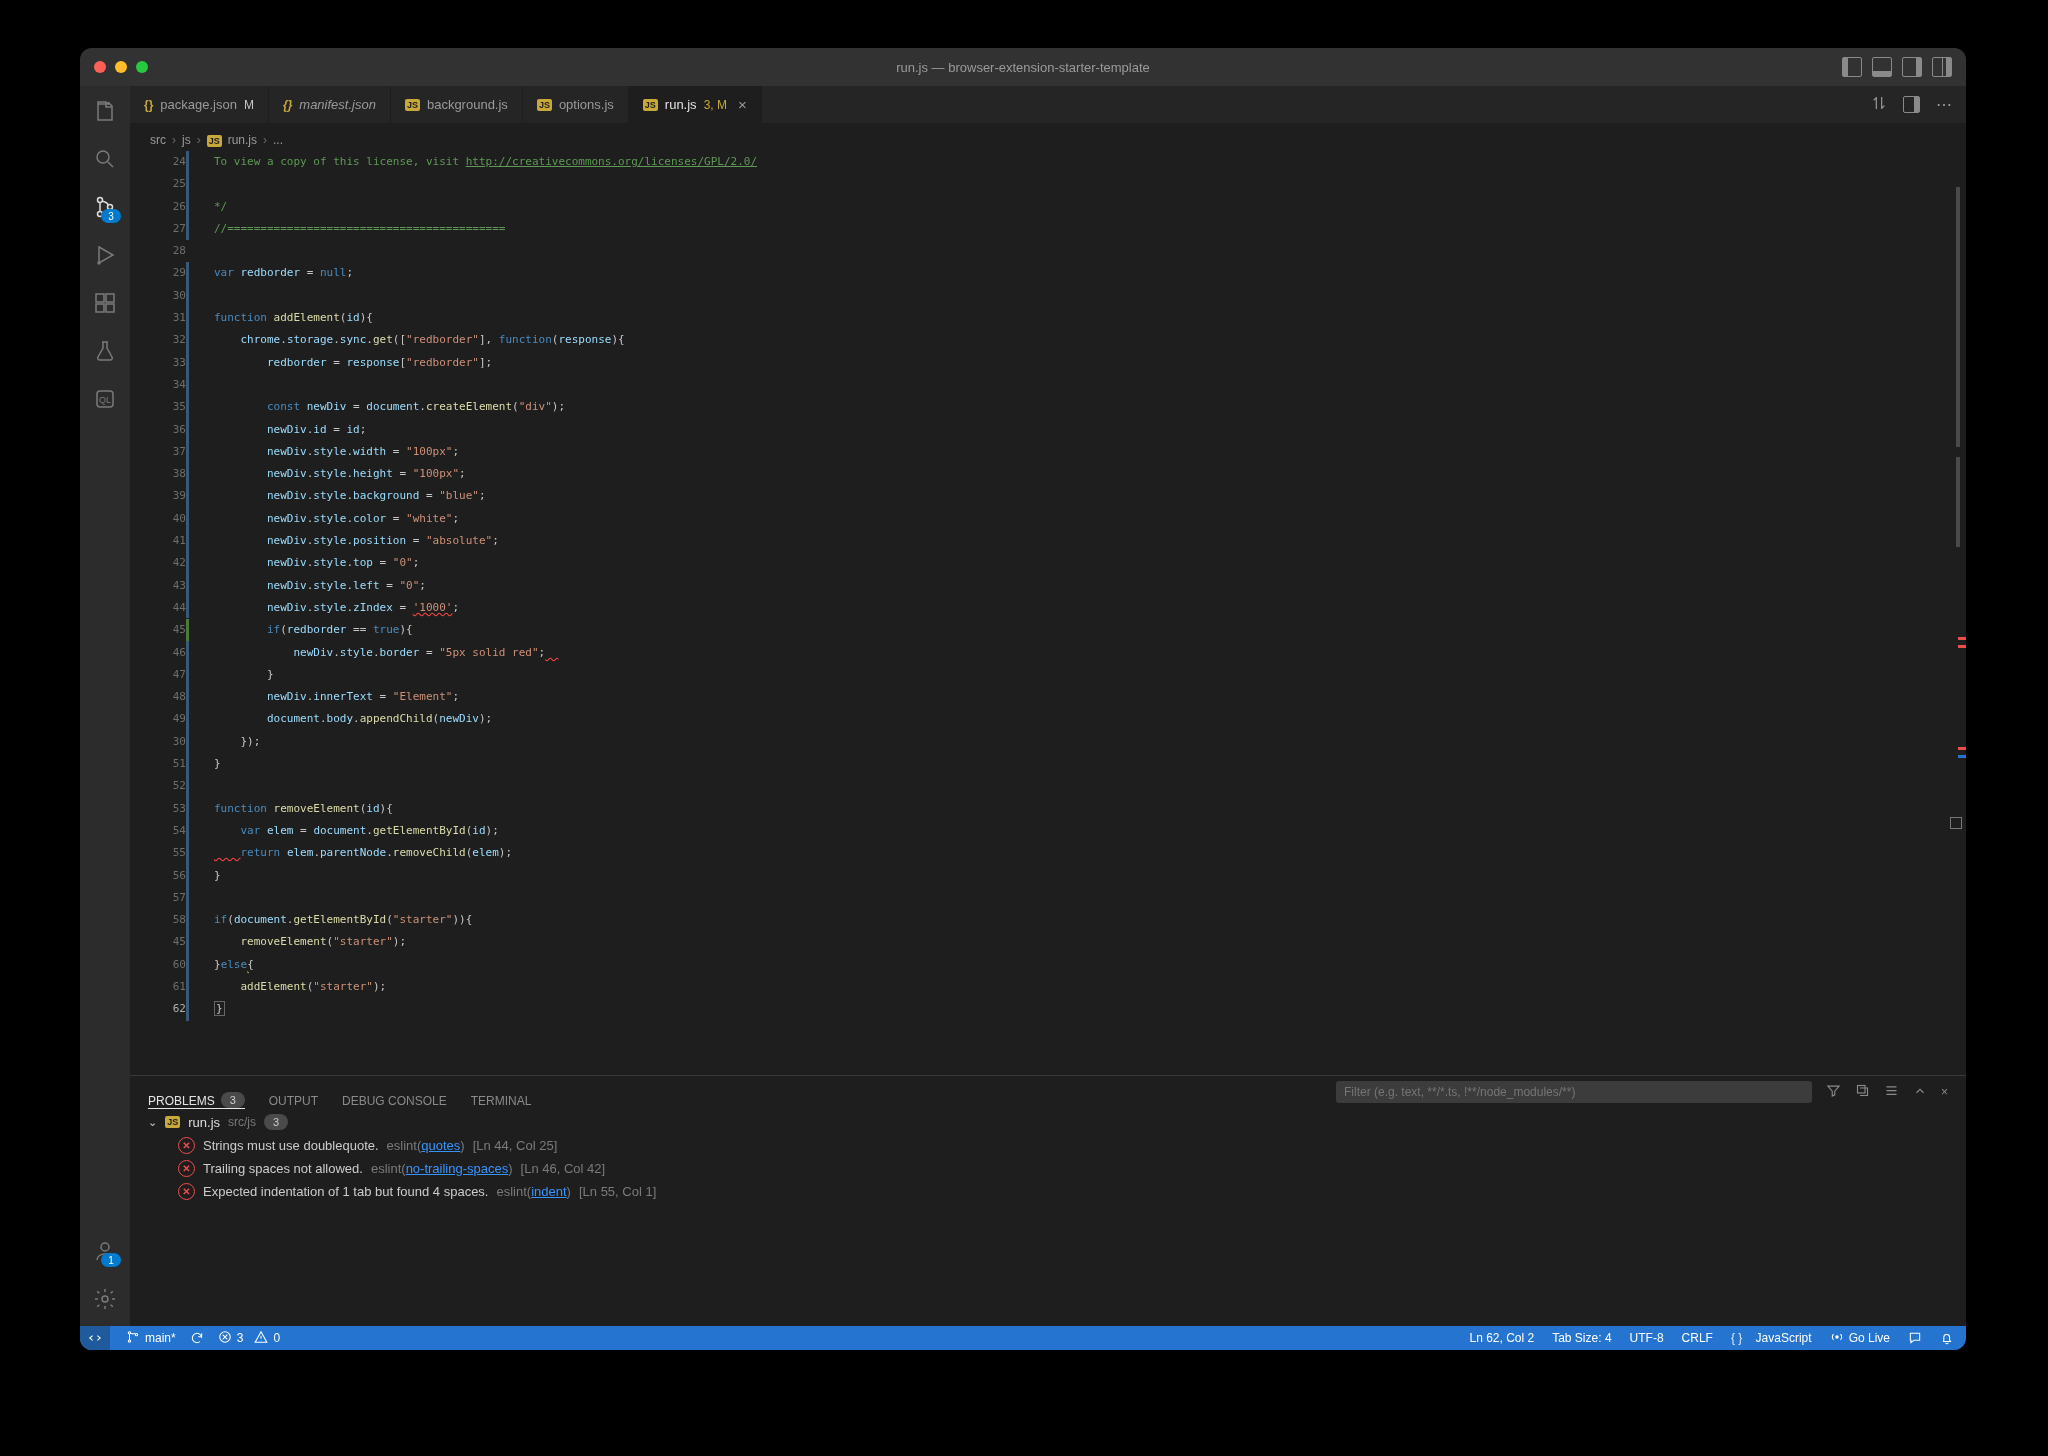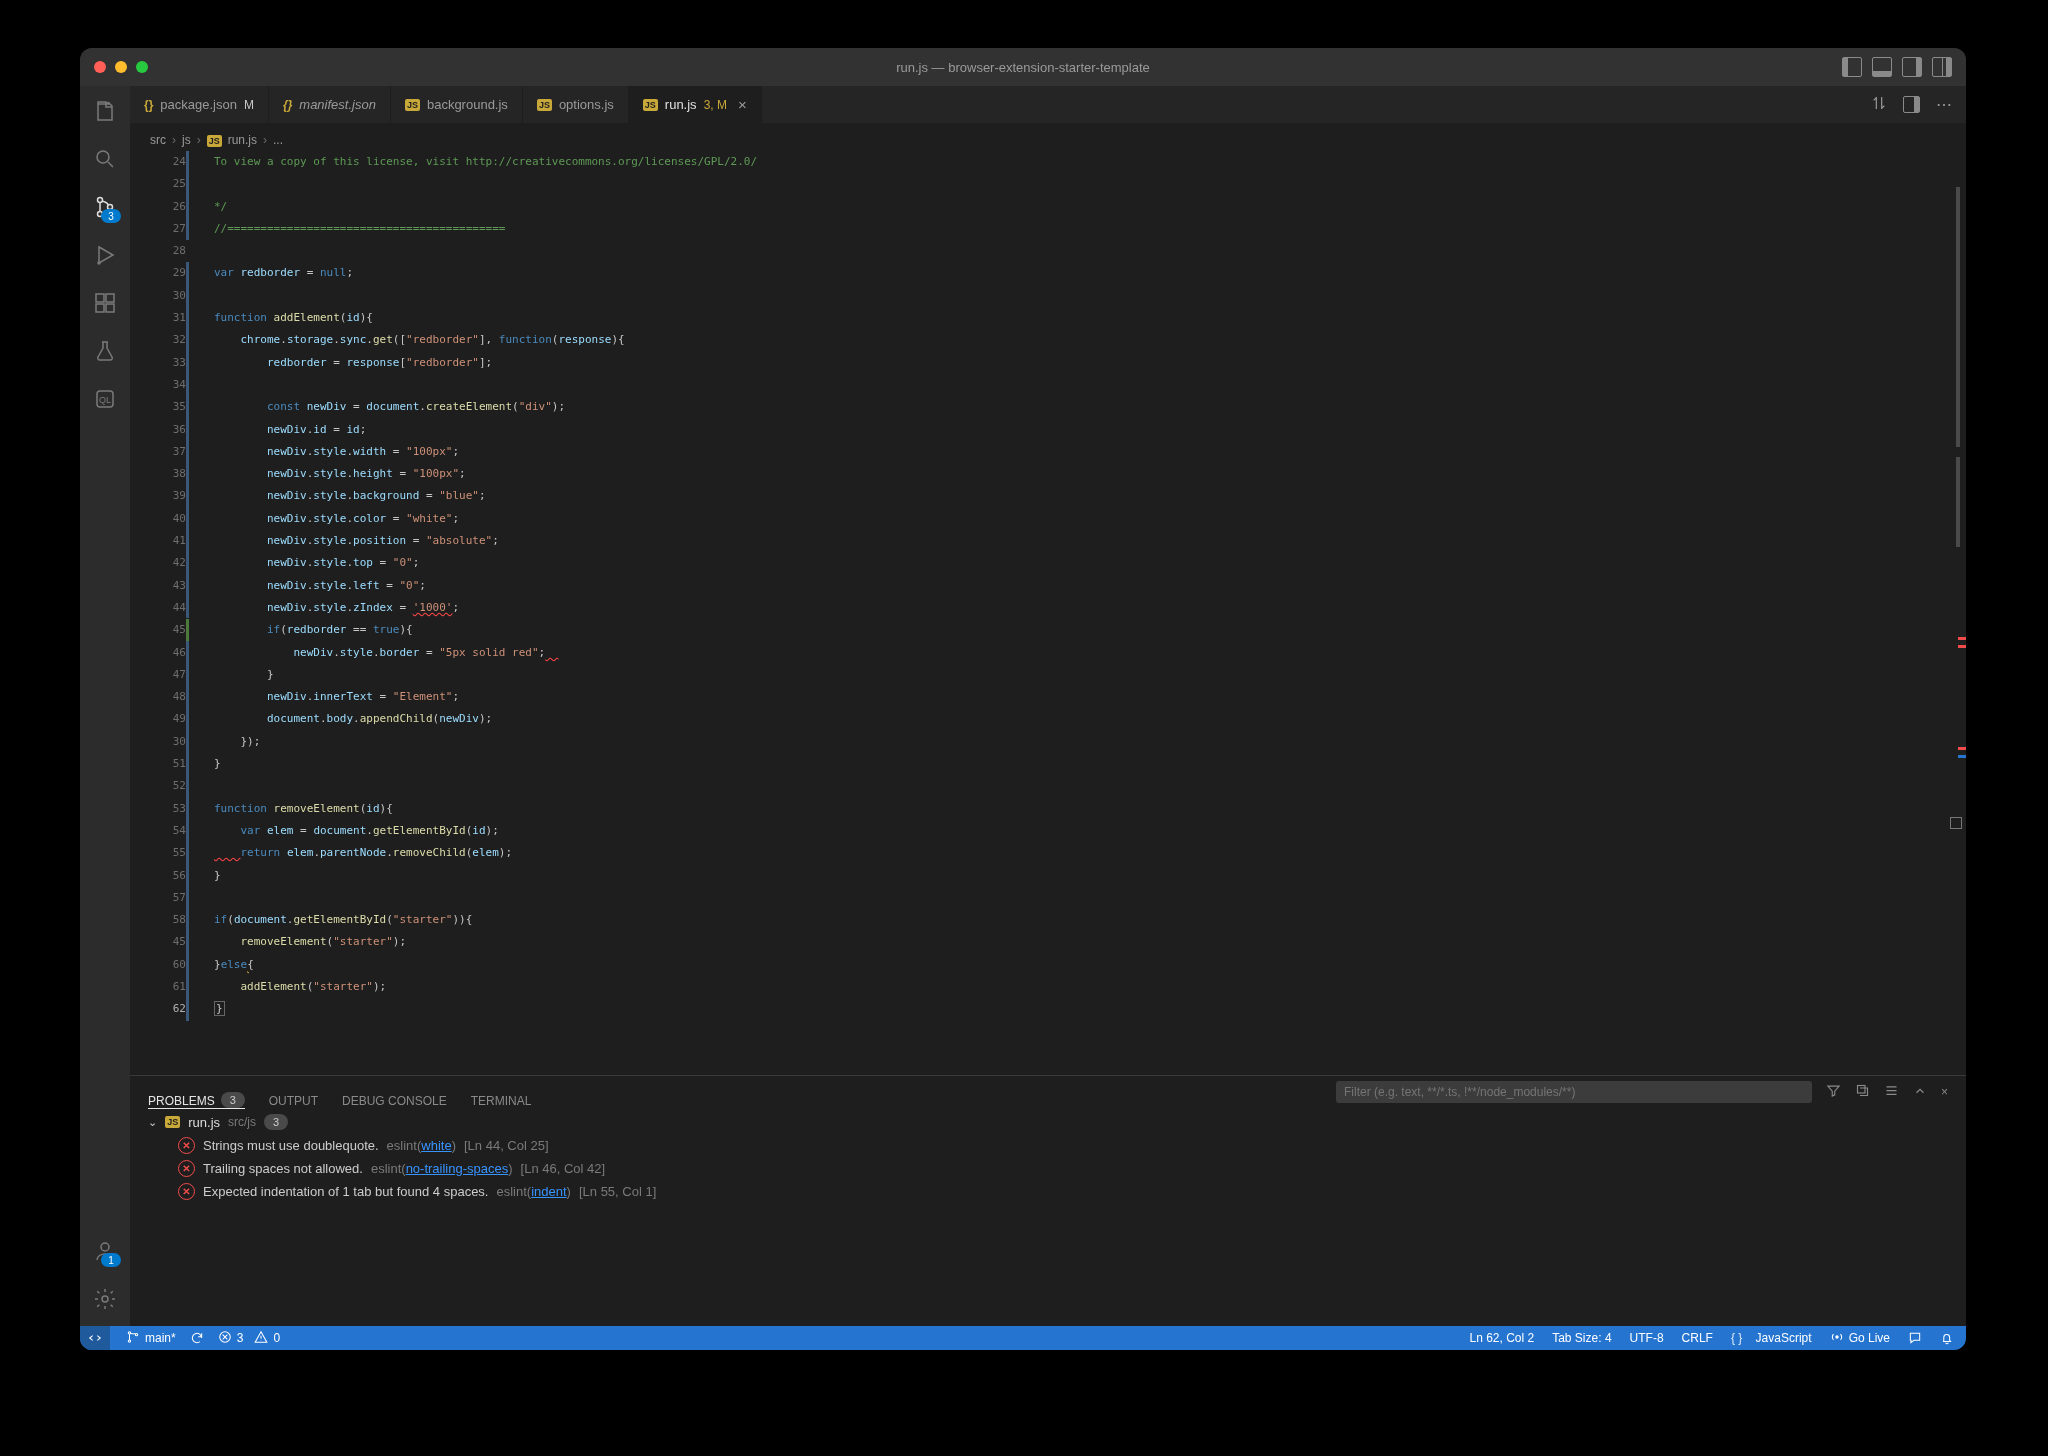--- a/index.html
+++ b/index.html
@@ -40,21 +40,21 @@
   .editor{flex:1;display:flex;font-family:Menlo,Monaco,Consolas,monospace;font-size:11px;line-height:22.3px;overflow:hidden;background:#1e1e1e;position:relative}
   .gutter{width:56px;text-align:right;color:#6e6e6e;padding:4px 18px 0 0;user-select:none}
   .gutter div{height:22.3px}
   .gutter .lh{color:#b0b0b0}
   .code{flex:1;color:#c7c7c7;padding:4px 0 0 10px;white-space:pre}
   .code div{height:22.3px}
   .minimap{width:26px;background:#1e1e1e;position:relative}
   .mm-block{position:absolute;right:6px;width:4px;background:#4a4a4a}
   .mm-mark{position:absolute;right:0;width:8px;height:3px}
   .c-com{color:#5e9955}.c-key{color:#4a8bbf}.c-var{color:#9cdcfe}.c-fn{color:#dcdcaa}.c-str{color:#ce9178}.c-bool{color:#4a8bbf}
-  .underline{}
+  .underline{text-decoration:underline}
   .squiggle{text-decoration:underline wavy #f44}
   .squiggle-y{text-decoration:underline wavy #c9a83a}
   .gutter-bar{position:absolute;left:56px;top:4px;bottom:0;width:3px}
   .gb{position:absolute;left:0;width:3px;background:#3a5878}
   .gb.green{background:#4b7a3a}
   .panel{height:250px;background:#1e1e1e;border-top:1px solid #3a3a3a;display:flex;flex-direction:column}
   .panel-tabs{height:32px;display:flex;align-items:center;padding:0 18px;gap:24px;font-size:12px;color:#8a8a8a}
   .ptab{cursor:pointer;display:flex;align-items:flex-end;gap:6px;height:100%}
   .ptab.active{color:#e5e5e5;border-bottom:1px solid #e5e5e5}
   .pcount{background:#4a4a4a;color:#ccc;font-size:11px;min-width:16px;height:16px;border-radius:8px;display:inline-flex;align-items:center;justify-content:center;padding:0 4px}
@@ -300,21 +300,21 @@
             <span class="chev">⌄</span>
             <span class="js-icon">JS</span>
             <span class="pfile-name">run.js</span>
             <span class="pfile-path">src/js</span>
             <span class="pcount">3</span>
           </div>
           <div id="pitems">
               <div class="pitem">
                 <span class="err-icon">✕</span>
                 <span class="pmsg">Strings must use doublequote.</span> 
-                <span class="psrc">eslint(<span class="plink">white</span>)</span> 
+                <span class="psrc">eslint(<span class="plink">quotes</span>)</span> 
                 <span class="ploc">[Ln 44, Col 25]</span>
               </div>
               <div class="pitem">
                 <span class="err-icon">✕</span>
                 <span class="pmsg">Trailing spaces not allowed.</span> 
                 <span class="psrc">eslint(<span class="plink">no-trailing-spaces</span>)</span> 
                 <span class="ploc">[Ln 46, Col 42]</span>
               </div>
               <div class="pitem">
                 <span class="err-icon">✕</span>

